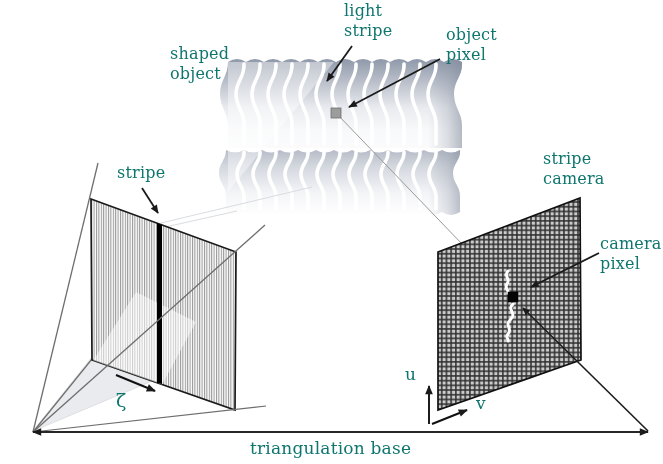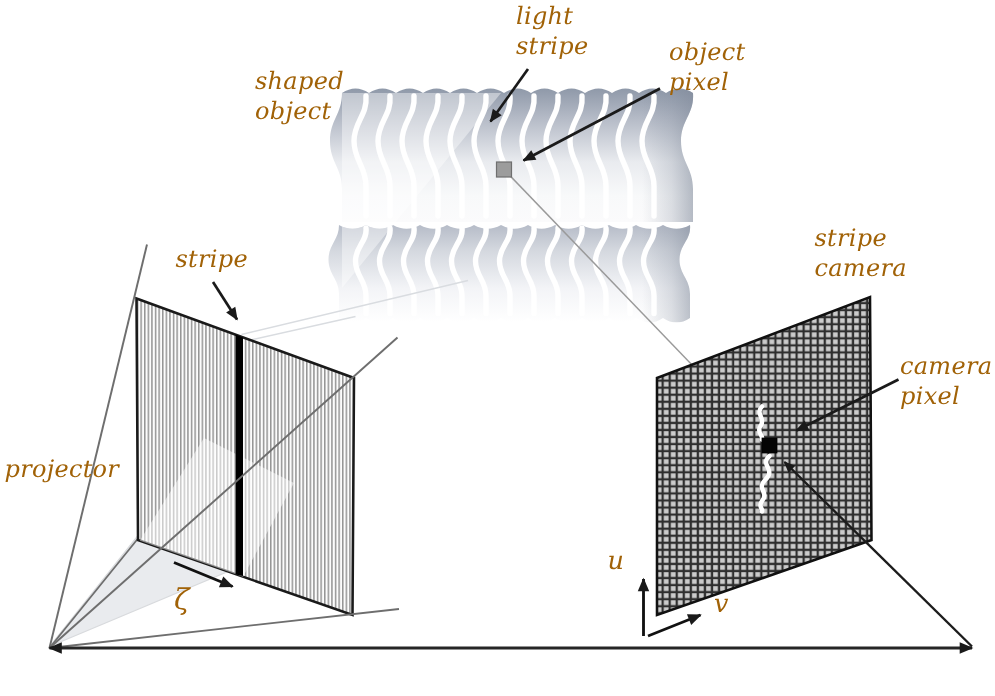--- a/index.html
+++ b/index.html
@@ -6,24 +6,23 @@
   .stage{
     position:relative;
     width:663px;height:464px;
     background:#ffffff;
     font-family:"DejaVu Serif","Liberation Serif",serif;
     overflow:hidden;
   }
   .stage svg{position:absolute;left:0;top:0;}
   .lbl{
     position:absolute;
-    font-style:italic;
     font-size:16px;
     line-height:1.22;
-    color:#a16207;
+    color:#0f766e;
     white-space:nowrap;
     letter-spacing:0.2px;
   }
   .lbl.big{font-size:17px;}
   .lbl.axis{font-size:17px;}
   .lbl.zeta{font-size:19px;}
 </style>
 </head>
 <body>
 
@@ -170,22 +169,22 @@
   <div>camera</div>
 </div>
 
 <div class="lbl" style="left:600px;top:234px;">
   <div>camera</div>
   <div>pixel</div>
 </div>
 
 <div class="lbl" style="left:117px;top:163px;">stripe</div>
 
-<div class="lbl" style="left:3px;top:303px;">projector</div>
 
 <div class="lbl zeta" style="left:116px;top:389px;">ζ</div>
 
 <div class="lbl axis" style="left:405px;top:364px;">u</div>
 
 <div class="lbl axis" style="left:476px;top:393px;">v</div>
 
+<div class="lbl big" style="left:250px;top:438px;">triangulation base</div>
 
 </div>
 
 </body></html>

